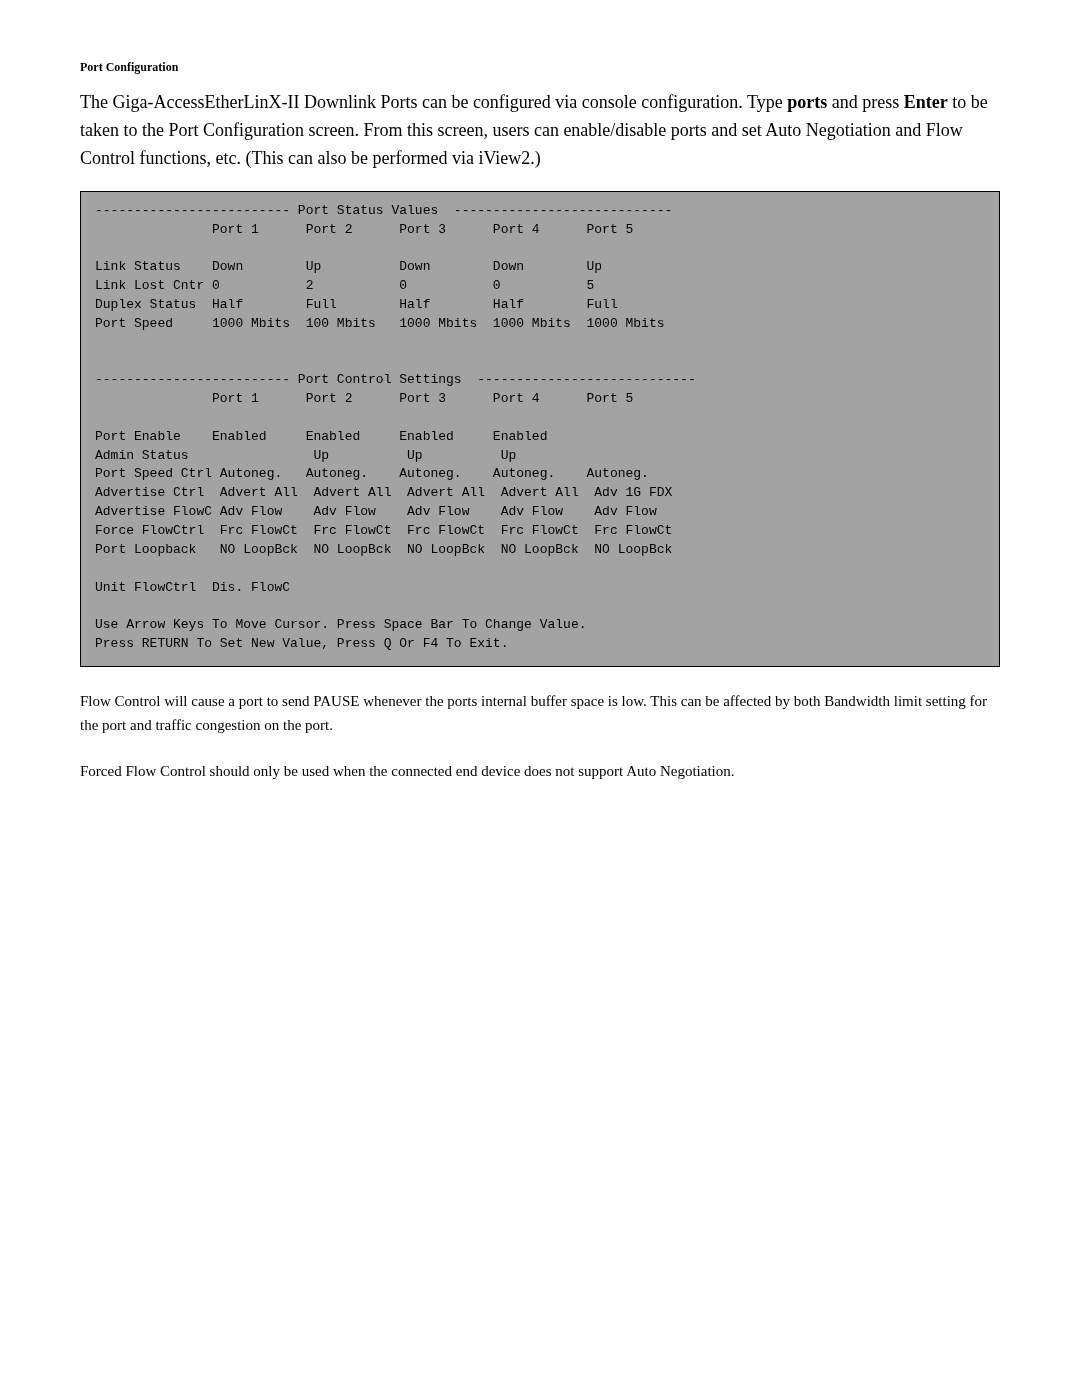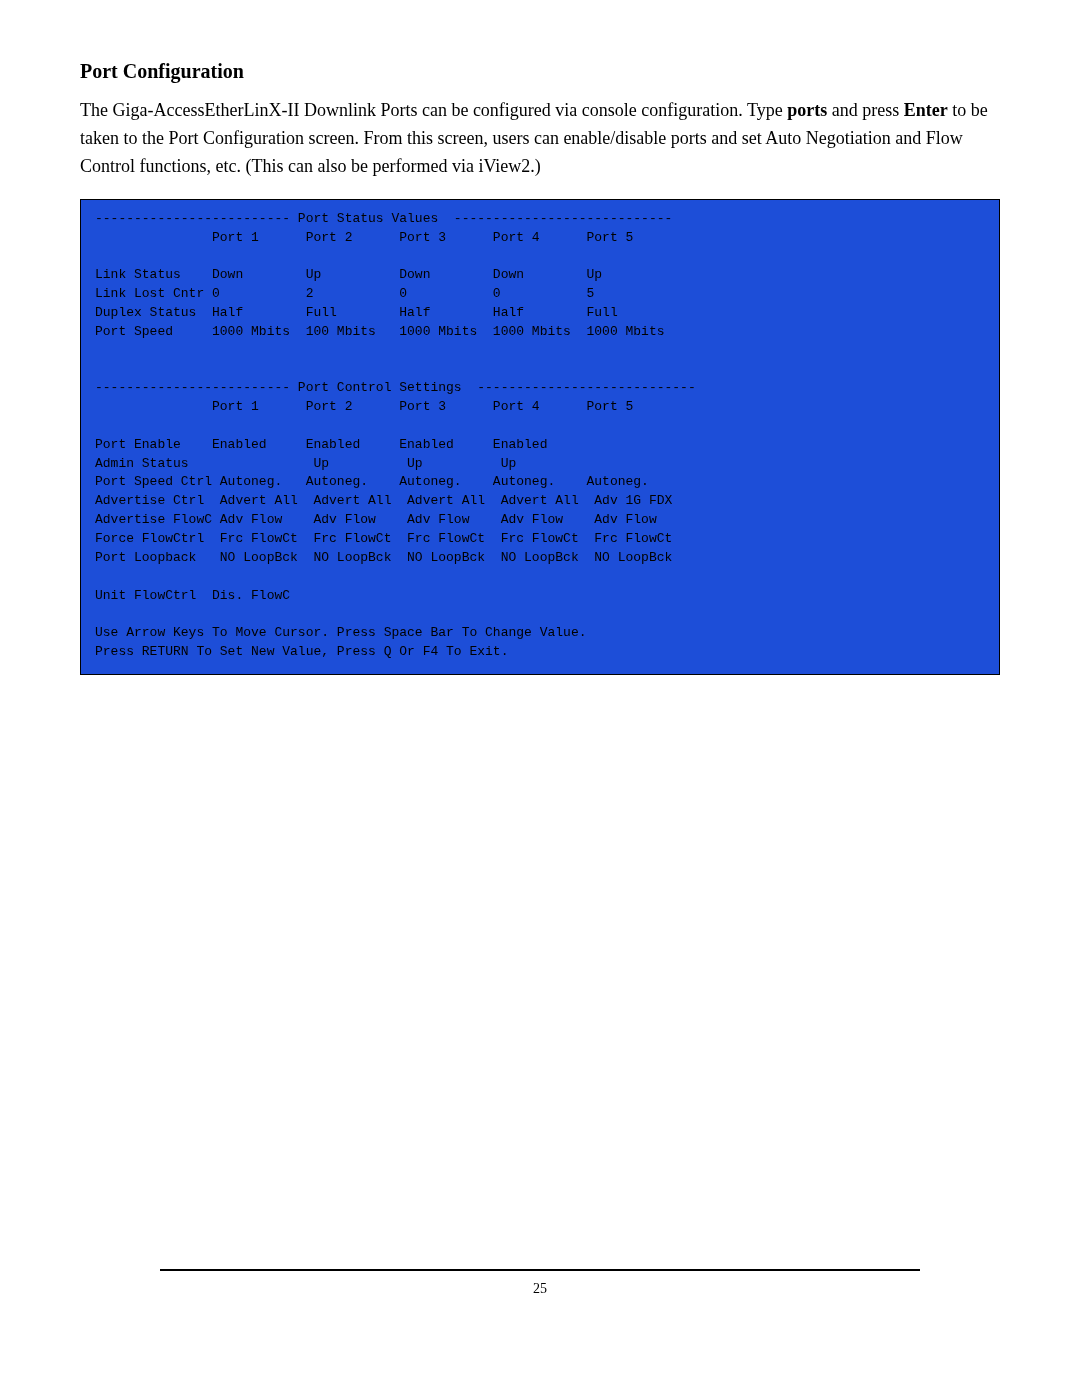--- a/index.html
+++ b/index.html
@@ -7,40 +7,40 @@
       background: #fff;
       font-family: Georgia, 'Times New Roman', serif;
       font-size: 15px;
       color: #000;
       width: 1080px;
       min-height: 1397px;
       padding: 60px 80px 60px 80px;
     }
     .page-title {
       font-weight: bold;
-      font-size: 20px;
+      font-size: 12px;
       margin-bottom: 14px;
     }
     .intro-text {
       font-size: 18px;
       line-height: 1.55;
       margin-bottom: 18px;
     }
     .intro-text b {
       font-weight: bold;
     }
     .terminal-box {
       border: 1px solid #000;
       padding: 10px 14px 12px 14px;
       font-family: 'Courier New', Courier, monospace;
       font-size: 13px;
       line-height: 1.45;
       margin-bottom: 22px;
       white-space: pre;
-      background: #1d4ed8;
+      background: #a3a3a3;
     }
     .body-para {
       font-size: 15px;
       line-height: 1.6;
       margin-bottom: 22px;
     }
     .footer-line {
       border-top: 2px solid #000;
       margin-top: auto;
       padding-top: 10px;
@@ -86,19 +86,18 @@
 Advertise FlowC Adv Flow    Adv Flow    Adv Flow    Adv Flow    Adv Flow
 Force FlowCtrl  Frc FlowCt  Frc FlowCt  Frc FlowCt  Frc FlowCt  Frc FlowCt
 Port Loopback   NO LoopBck  NO LoopBck  NO LoopBck  NO LoopBck  NO LoopBck
 
 Unit FlowCtrl  Dis. FlowC
 
 Use Arrow Keys To Move Cursor. Press Space Bar To Change Value.
 Press RETURN To Set New Value, Press Q Or F4 To Exit.</div>
 
 
+  <p class="body-para">Flow Control will cause a port to send PAUSE whenever the ports internal buffer space is low.  This can be affected by both Bandwidth limit setting for the port and traffic congestion on the port.</p>
 
+  <p class="body-para">Forced Flow Control should only be used when the connected end device does not support Auto Negotiation.</p>
 
-  <div class="footer-line">
-    <span>25</span>
-  </div>
 
 </div>
 
 </body></html>

